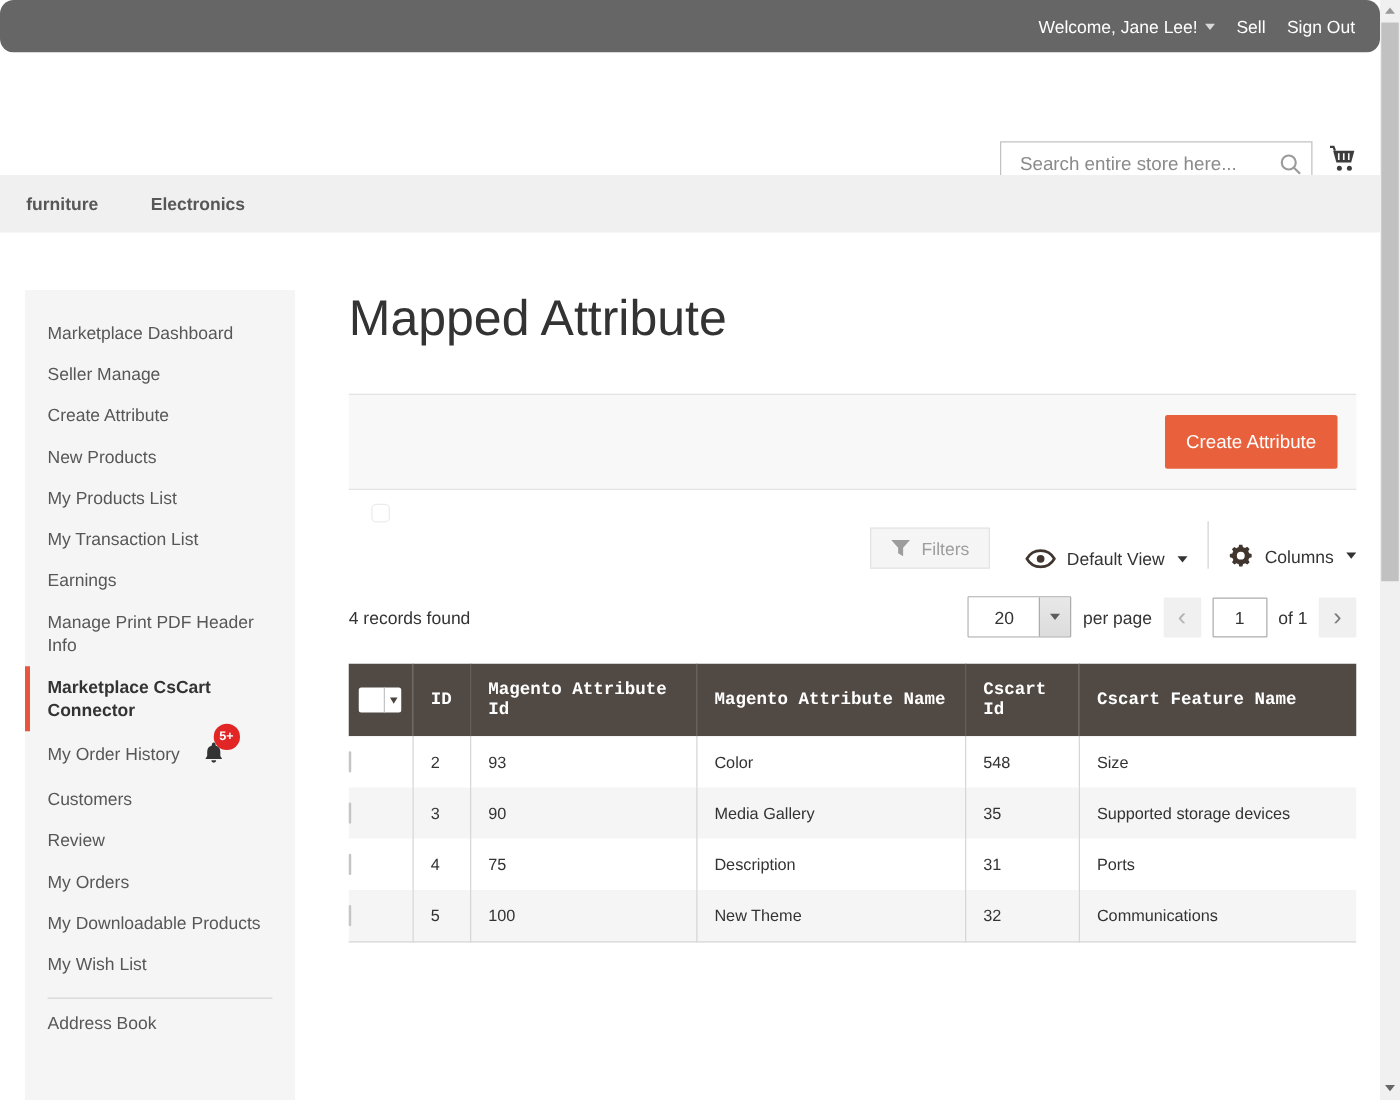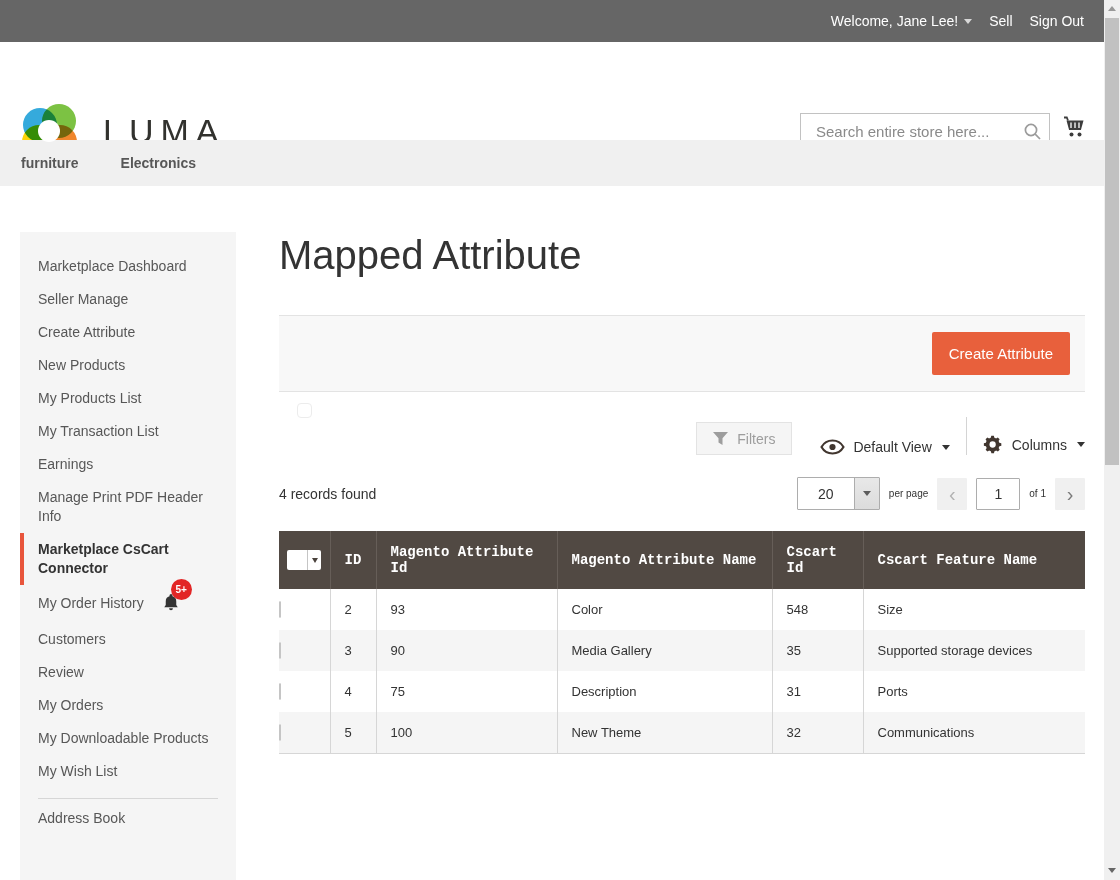--- a/index.html
+++ b/index.html
@@ -2,21 +2,21 @@
 <html><head>
 <meta charset="utf-8">
 <style>
   * { margin:0; padding:0; box-sizing:border-box; }
   html,body { width:1120px; height:880px; overflow:hidden; background:#fff;
     font-family:"Liberation Sans","DejaVu Sans",sans-serif; color:#333; }
   .viewport { position:relative; width:1120px; height:880px; background:#fff; }
 
   
   .topbar { position:absolute; left:0; top:0; width:1104px; height:42px; background:#666666;
-    display:flex; align-items:center; justify-content:flex-end; padding-right:20px; gap:17px; }
+    display:flex; align-items:center; justify-content:flex-end; padding-right:20px; gap:17px;border-radius:11px; }
   .topbar span { color:#fff; font-size:14px; }
   .tb-welcome { display:flex; align-items:center; gap:6px; cursor:pointer; }
   .caret-down { width:0; height:0; border-left:4px solid transparent; border-right:4px solid transparent;
     border-top:5px solid #d8d8d8; display:inline-block; }
 
   
   .page-header { position:absolute; left:0; top:42px; width:1104px; height:98px; background:#fff; }
   .logo { position:absolute; left:22px; top:62px; display:flex; align-items:center; gap:26px; cursor:pointer; }
   .logo-mark { position:relative; width:55px; height:55px; }
   .lc { position:absolute; width:34px; height:34px; border-radius:50%; mix-blend-mode:multiply; }
@@ -75,21 +75,21 @@
 
   .pager-row { margin-top:22px; display:flex; align-items:center; justify-content:space-between; }
   .records { font-size:14px; color:#333; }
   .pager { display:flex; align-items:center; gap:9px; }
   .pp-select { display:flex; height:33px; border:1px solid #adadad; border-radius:1px; cursor:pointer; }
   .pp-value { width:56px; background:#fff; display:flex; align-items:center; justify-content:center; font-size:14px; }
   .pp-caret-btn { width:25px; background:linear-gradient(#e8e8e8,#dcdcdc); border-left:1px solid #adadad;
     display:flex; align-items:center; justify-content:center; }
   .pp-caret { width:0; height:0; border-left:4px solid transparent; border-right:4px solid transparent;
     border-top:5px solid #5c5c5c; }
-  .pp-label, .pg-total { font-size:10px; color:#333; }
+  .pp-label, .pg-total { font-size:14px; color:#333; }
   .pg-btn { width:30px; height:32px; background:#f0f0f0; border:none; border-radius:1px;
     font-size:20px; line-height:28px; cursor:pointer; font-family:inherit; }
   .pg-prev { color:#b2b2b2; }
   .pg-next { color:#7a7a7a; }
   .pg-input { width:44px; height:32px; border:1px solid #adadad; border-radius:1px; text-align:center;
     font-size:14px; font-family:inherit; color:#333; }
 
   
   table.grid { margin-top:21px; width:806px; border-collapse:collapse; table-layout:fixed; }
   .grid thead th { background:#514943; color:#fff; font-size:14px; font-weight:700; text-align:left;
@@ -129,30 +129,20 @@
   <div class="topbar">
     <span class="tb-welcome">
       <span>Welcome, Jane Lee!</span>
       <i class="caret-down"></i>
     </span>
     <span>Sell</span>
     <span>Sign Out</span>
   </div>
 
   <div class="page-header">
-    <div class="logo">
-      <span class="logo-mark">
-        <i class="lc blue"></i>
-          <i class="lc green"></i>
-          <i class="lc yellow"></i>
-          <i class="lc orange"></i>
-          <i class="lc hole"></i>
-      </span>
-      <span class="logo-text">LUMA</span>
-    </div>
     <div class="search-wrap">
       <input class="search-input" type="text" placeholder="Search entire store here..." style="">
       <span class="search-icon">
         <svg width="19" height="19" viewBox="0 0 19 19">
           <circle cx="8" cy="8" r="5.6" fill="none" stroke="#9b9b9b" stroke-width="1.7"></circle>
           <line x1="12.2" y1="12.2" x2="17" y2="17" stroke="#9b9b9b" stroke-width="1.7"></line>
         </svg>
       </span>
     </div>
     <span class="cart-icon">

